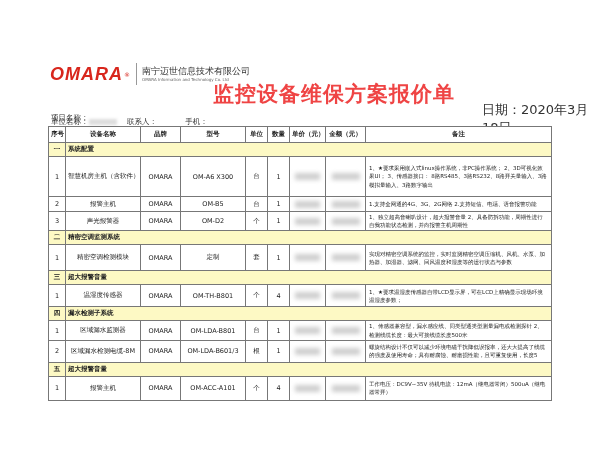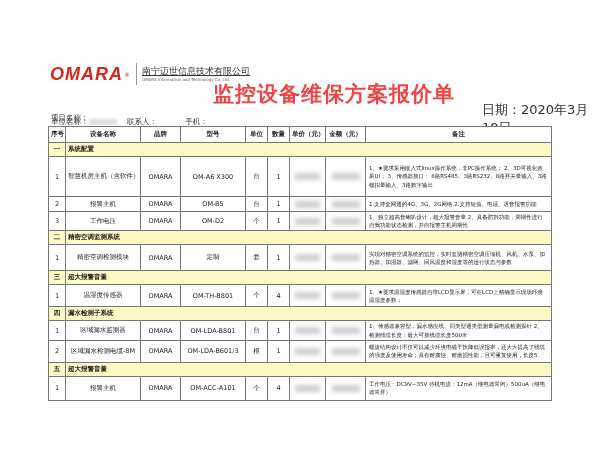--- a/index.html
+++ b/index.html
@@ -5,21 +5,21 @@
   html, body { margin:0; padding:0; background:#fff; }
   body { width:600px; height:450px; position:relative; overflow:hidden;
          font-family:"DejaVu Sans","Liberation Sans",sans-serif; color:#222; }
   .page { position:absolute; left:0; top:0; width:600px; height:450px; background:#fff; }
   .logo { position:absolute; left:50px; top:63px; display:flex; align-items:center; }
   .logo-mark { font-family:"Liberation Sans",sans-serif; font-weight:bold; font-style:italic;
                color:#d8261c; font-size:18px; letter-spacing:1px; }
   .logo-reg { font-size:6px; color:#d8261c; vertical-align:super; margin-left:1px; }
   .logo-sep { width:1px; height:22px; background:#999; margin:0 5px 0 6px; }
   .logo-text { display:flex; flex-direction:column; }
-  .logo-cn { font-size:9px; color:#333; line-height:11px;text-decoration:underline; }
+  .logo-cn { font-size:9px; color:#333; line-height:11px; }
   .logo-en { font-size:4px; color:#666; line-height:6px; }
   .title { position:absolute; left:213px; top:80px; font-size:21px; font-weight:bold; color:#ef4444;
            letter-spacing:1px; }
   .info1 { position:absolute; left:51px; top:85px; font-size:7.5px; color:#333;margin-top:32px; }
   .info1 span { margin-right:26px; }
   .date { position:absolute; left:482px; top:101px; font-size:13px; color:#333; }
   .info2 { position:absolute; left:51px; top:113px; font-size:7.5px; color:#333; }
   .blur { display:inline-block; background:#ddd; filter:blur(1.5px); height:6px; vertical-align:middle; }
   table.q { position:absolute; left:48px; top:126px; border-collapse:collapse; table-layout:fixed;
             width:503px; font-size:6.5px; }
@@ -119,21 +119,21 @@
             <div class="pblur"></div>
           </td>
         <td class="price">
             <div class="pblur"></div>
           </td>
         <td class="rem" style="white-space:pre-line">1.支持全网通的4G、3G、2G网络
 2.支持短信、电话、语音报警功能</td>
         </tr>
         <tr style="height: 18px;">
         <td>3</td>
-        <td>工作电压</td>
+        <td>声光报警器</td>
         <td>OMARA</td>
         <td>OM-D2</td>
         <td>个</td>
         <td>1</td>
         <td class="price">
             <div class="pblur"></div>
           </td>
         <td class="price">
             <div class="pblur"></div>
           </td>

